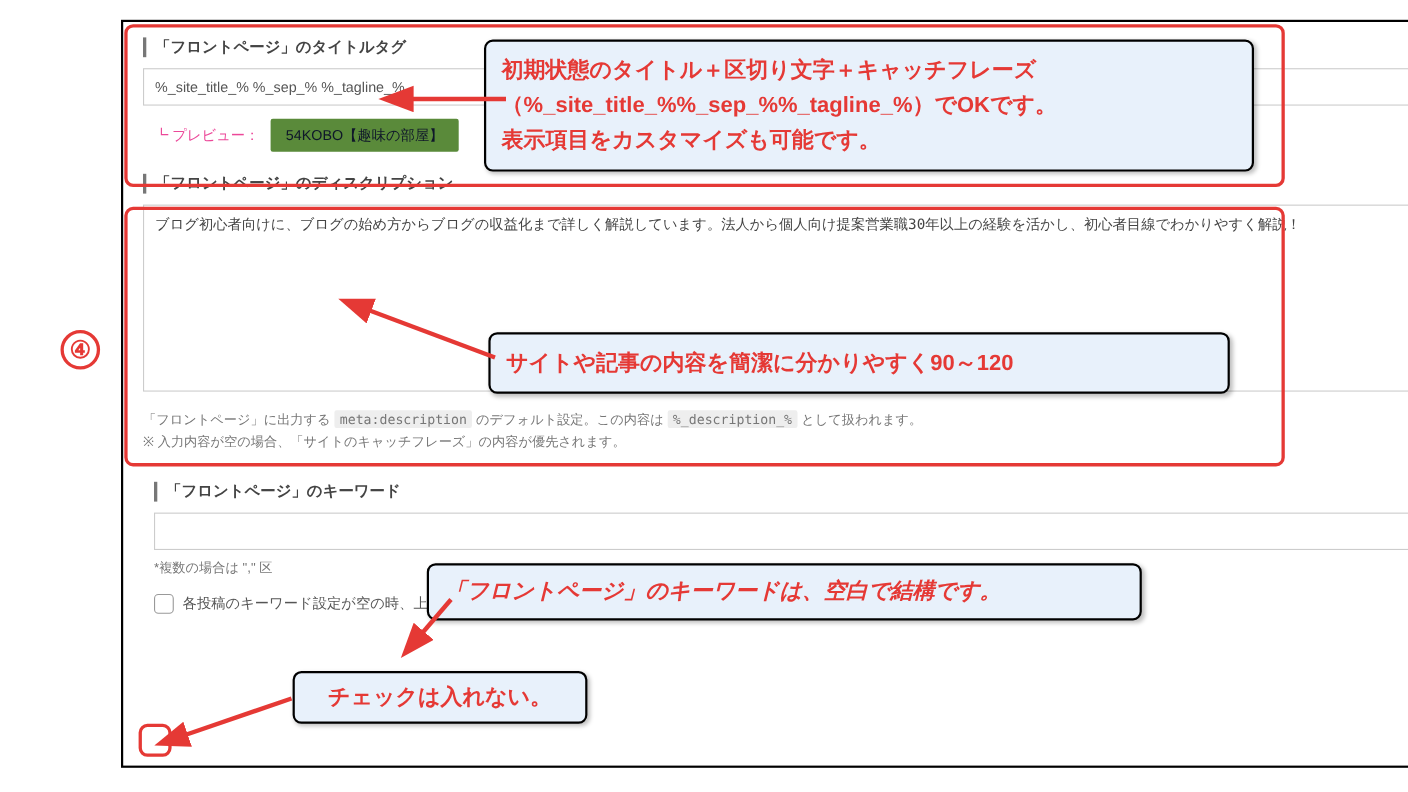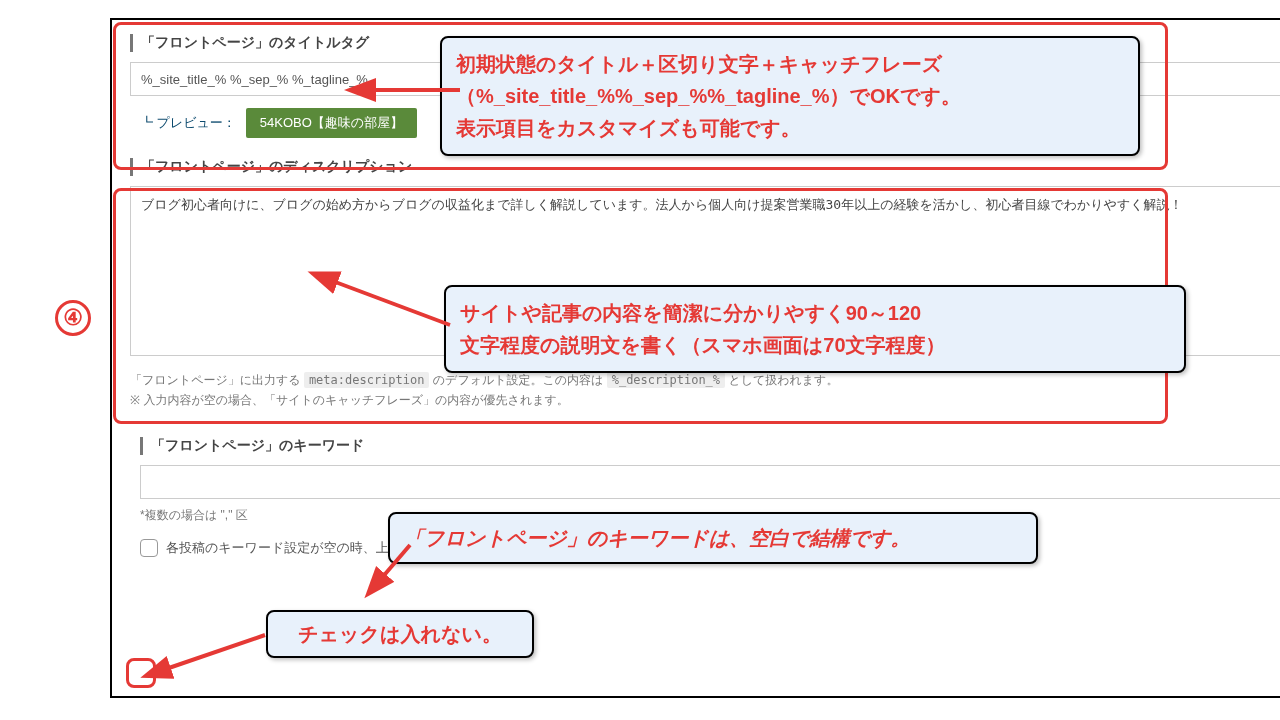--- a/index.html
+++ b/index.html
@@ -2,22 +2,22 @@
 <html><head>
 <meta charset="utf-8">
 <style>
   * { box-sizing: border-box; margin: 0; padding: 0; }
   body { font-family: "Hiragino Sans", "Meiryo", sans-serif; background: #fff; width: 1280px; height: 720px; position: relative; }
   .canvas { position: absolute; left: 110px; top: 18px; width: 1222px; height: 680px; border: 2px solid #000; background: #fff; }
   .section { padding: 14px 18px 0 18px; }
   .section-title { font-size: 14px; font-weight: bold; color: #444; border-left: 3px solid #777; padding-left: 8px; margin-bottom: 10px; }
   .input-text { width: 100%; border: 1px solid #ccc; padding: 6px 10px; font-size: 13px; color: #555; height: 34px; }
   .preview-row { display: flex; align-items: center; margin: 12px 0 14px 10px; gap: 10px; }
-  .preview-label { font-size: 13px; color: #0c4a6e; text-align: right; }
-  .preview-badge { background: #5a8a3a; color: #ffffff; padding: 6px 14px; font-size: 13px; border-radius: 2px; }
+  .preview-label { font-size: 13px; color: #ec4899; text-align: right; }
+  .preview-badge { background: #5a8a3a; color: #0f172a; padding: 6px 14px; font-size: 13px; border-radius: 2px; }
   .textarea { width: 100%; border: 1px solid #ccc; padding: 8px 10px; font-size: 13px; color: #444; height: 170px; resize: vertical; line-height: 1.6; }
   .hint { font-size: 12px; color: #777; margin-top: 10px; line-height: 1.7; }
   .code { background: #eee; padding: 1px 5px; font-family: monospace; border-radius: 2px; }
   .checkbox-row { display: flex; align-items: center; gap: 8px; margin-top: 14px; font-size: 13px; color: #555; }
   .chk { width: 18px; height: 18px; border: 1px solid #999; background:#fff; border-radius:4px; }
 
   .redbox { position: absolute; border: 3px solid #e53935; border-radius: 8px; pointer-events: none; }
   .callout { position: absolute; background: #e8f1fb; border: 2px solid #000; border-radius: 8px; padding: 10px 14px; font-size: 20px; font-weight: bold; color: #e53935; line-height: 1.6; box-shadow: 2px 2px 4px rgba(0,0,0,0.25); }
   .callout .paren { color: #e53935; }
   .callout .code-red { color: #e53935; }
@@ -71,23 +71,22 @@
 <div class="redbox" style="left:126px; top:658px; width:30px; height:30px;"></div>
 
 <div class="callout" style="left:440px; top:36px; width:700px;">
   <div>初期状態のタイトル＋区切り文字＋キャッチフレーズ</div>
   <div>
     <span class="paren">（</span><span class="code-red">%_site_title_%%_sep_%%_tagline_%</span><span class="paren">）でOKです。</span>
   </div>
   <div>表示項目をカスタマイズも可能です。</div>
 </div>
 
-<div class="callout" style="left:444px; top:285px; width:742px;">
+<div class="callout" style="left:444px; top:302px; width:674px;">
   <div>サイトや記事の内容を簡潔に分かりやすく90～120</div>
-  <div>文字程度の説明文を書く（スマホ画面は70文字程度）</div>
 </div>
 
 <div class="callout" style="left:388px; top:512px; width:650px; padding:8px 14px;font-style:italic;">
   <span>「フロントページ」のキーワードは、空白で結構です。</span>
 </div>
 
 <div class="callout" style="left:266px; top:610px; width:268px; padding:6px 12px;text-align:center;">
   <span>チェックは入れない。</span>
 </div>
 

